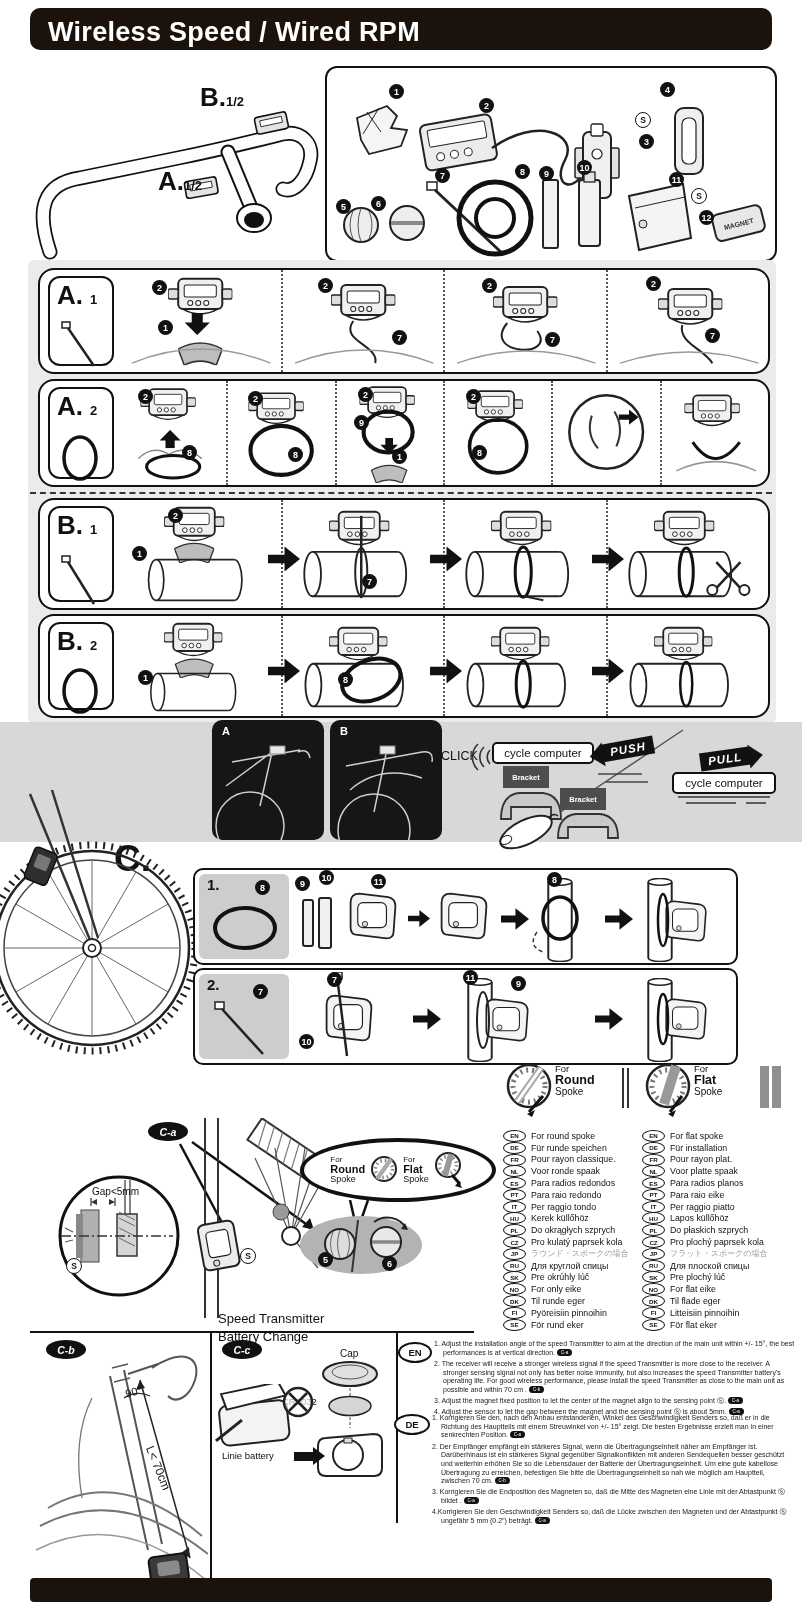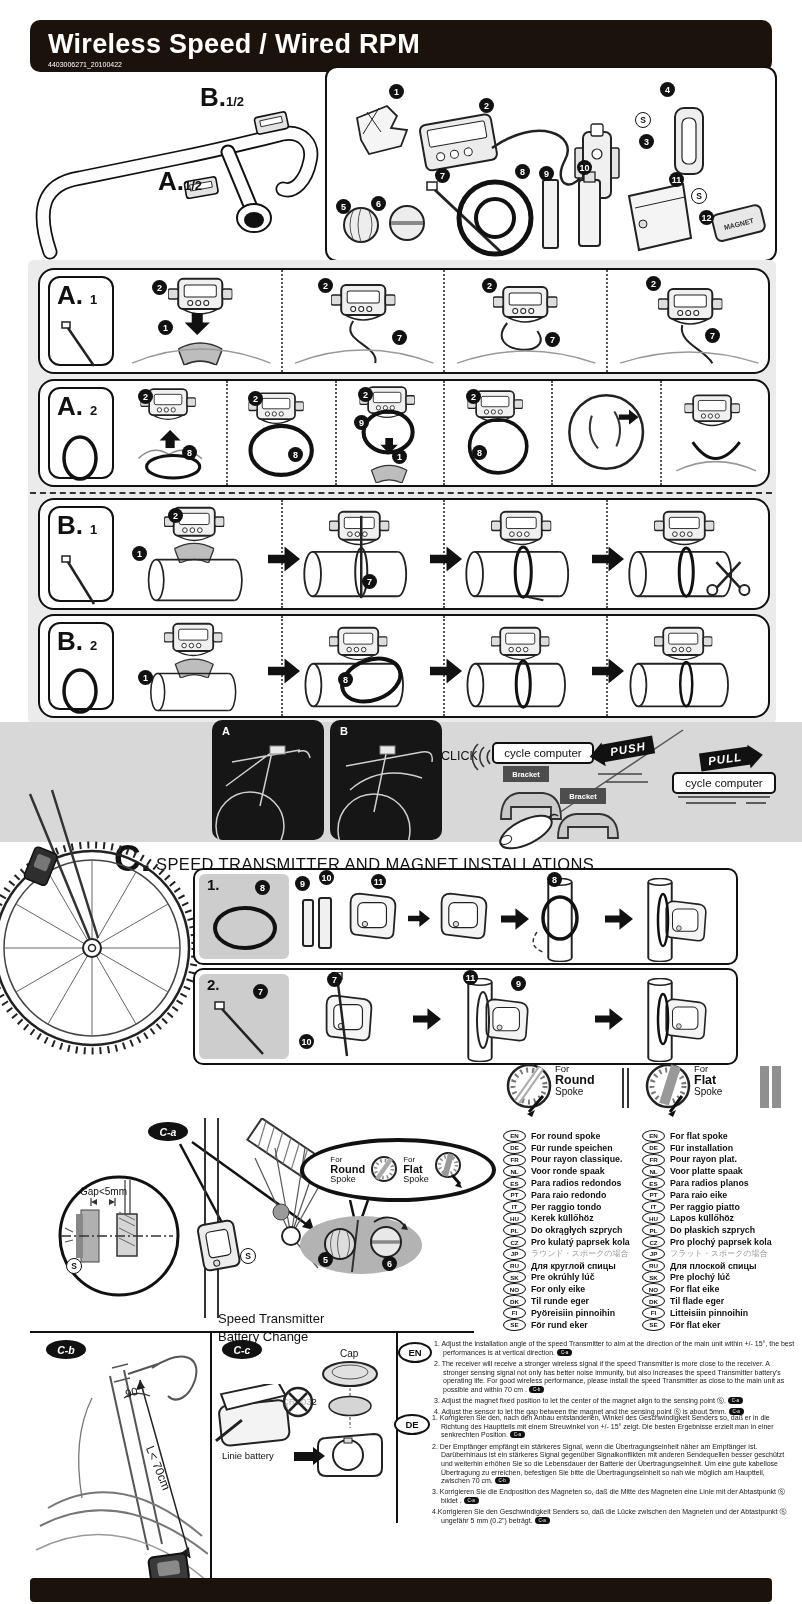--- a/index.html
+++ b/index.html
@@ -1,20 +1,20 @@
 <!DOCTYPE html>
 <html><head>
 <meta charset="utf-8">
 <style>
   html,body{margin:0;padding:0;background:#fff;}
   #page{position:relative;width:802px;height:1604px;background:#fff;overflow:hidden;
         font-family:"Liberation Sans","DejaVu Sans",sans-serif;color:#111;}
   .abs{position:absolute;}
   
-  .hdr{position:absolute;left:30px;top:20px;width:742px;height:52px;background:#1b130b;border-radius:10px;padding-left:18px;box-sizing:border-box;}
+  .hdr{position:absolute;left:30px;top:8px;width:742px;height:42px;background:#1b130b;border-radius:10px;padding-left:18px;box-sizing:border-box;}
   .hdr-title{color:#fff;font-size:27px;font-weight:bold;margin-top:9px;letter-spacing:.3px;}
   .hdr-code{color:#fff;font-size:7px;margin-top:1px;}
   
   .co{position:absolute;width:15px;height:15px;border-radius:50%;background:#111;color:#fff;
       font-size:9px;font-weight:bold;display:flex;align-items:center;justify-content:center;z-index:5;}
   .sb{position:absolute;width:14px;height:14px;border-radius:50%;background:#fff;border:1.5px solid #111;color:#111;
       font-size:8.5px;font-weight:bold;display:flex;align-items:center;justify-content:center;z-index:5;}
   .cbadge{position:absolute;background:#111;color:#fff;border-radius:50%;font-weight:bold;font-style:italic;
       font-size:10.5px;display:flex;align-items:center;justify-content:center;width:40px;height:19px;z-index:6;}
   .lang-oval{position:absolute;border:2px solid #111;border-radius:50%;width:30px;height:17px;display:flex;
@@ -31,21 +31,21 @@
   .cell + .cell{border-left:2px dotted #555;}
   .cell svg{position:absolute;inset:0;width:100%;height:100%;}
   .dashdiv{position:absolute;left:30px;top:492px;width:742px;border-top:2.5px dashed #333;}
   .flow-arr{position:absolute;width:32px;height:26px;z-index:4;}
   
   .band{position:absolute;left:0;top:722px;width:802px;height:120px;background:#d8d8d8;}
   .photo{position:absolute;width:112px;height:120px;background:#161616;border-radius:10px;}
   .photo-lbl{position:absolute;left:10px;top:5px;color:#fff;font-weight:bold;font-size:11px;}
   .cc-box{position:absolute;height:22px;background:#fff;border:2px solid #111;border-radius:5px;display:flex;
       align-items:center;justify-content:center;font-size:11.5px;box-sizing:border-box;z-index:3;}
-  .brk{position:absolute;height:16px;background:#4d4d4d;color:#fff;font-size:7.5px;font-weight:bold;display:flex;
+  .brk{position:absolute;height:22px;background:#4d4d4d;color:#fff;font-size:7.5px;font-weight:bold;display:flex;
       align-items:center;justify-content:center;z-index:3;}
   .pusharr,.pullarr{position:absolute;background:#111;color:#fff;font-weight:bold;font-style:italic;
       font-size:11.5px;letter-spacing:1px;padding:3px 8px;z-index:3;}
   .pusharr::before{content:"";position:absolute;left:-13px;top:-2px;border-right:14px solid #111;
       border-top:12px solid transparent;border-bottom:12px solid transparent;}
   .pullarr::after{content:"";position:absolute;right:-13px;top:-2px;border-left:14px solid #111;
       border-top:12px solid transparent;border-bottom:12px solid transparent;}
   
   .c-letter{position:absolute;font-size:37px;font-weight:bold;}
   .c-title{position:absolute;font-size:16.5px;letter-spacing:.4px;}
@@ -53,21 +53,21 @@
       background:#fff;box-sizing:border-box;}
   .c-lblbox{position:absolute;left:4px;top:4px;width:90px;height:85px;background:#cdcdcd;border-radius:6px;}
   .c-num{position:absolute;left:8px;top:2px;font-size:15px;font-weight:bold;}
   
   .sp-col{position:absolute;width:150px;}
   .sp-text{position:absolute;left:52px;top:4px;line-height:1.05;}
   .sp-for{font-size:9.5px;}.sp-type{font-size:12.5px;font-weight:bold;}.sp-spoke{font-size:10px;}
   .sp-row{display:flex;align-items:center;height:11.8px;}
   .sp-code{width:21px;height:10px;border:1.2px solid #111;border-radius:50%;font-size:6.2px;font-weight:bold;
       display:flex;align-items:center;justify-content:center;margin-right:5px;background:#fff;flex:none;}
-  .sp-txt{font-size:8.8px;font-weight:bold;white-space:nowrap;}
+  .sp-txt{font-size:8.8px;font-weight:normal;white-space:nowrap;}
   .sp-row.jp .sp-txt{color:#999;font-weight:normal;font-size:8px;}
   
   .note{position:absolute;font-size:12.5px;line-height:1.3;}
   .gaptxt{position:absolute;font-size:10px;}
   .oval-call{position:absolute;border:4.5px solid #111;border-radius:50%;background:#fff;display:flex;
       align-items:center;justify-content:center;gap:3px;box-sizing:border-box;z-index:4;}
   .ov-txt{line-height:1.0;text-align:left;}
   .ov-for{font-size:8px;}.ov-type{font-size:11px;font-weight:bold;}.ov-spoke{font-size:9px;}
   .blob{position:absolute;background:#b3b3b3;border-radius:50%;}
   
@@ -500,21 +500,20 @@
   <svg class="abs" style="left:552px;top:800px" width="72" height="40" viewBox="0 0 72 40">
     <path d="M6,38 Q6,16 24,14 L48,14 Q66,16 66,38 L56,38 V27 L16,27 V38 Z" fill="#c9c9c9" stroke="#333" stroke-width="1.8"></path>
   </svg>
   <svg class="abs" style="left:492px;top:810px" width="70" height="42" viewBox="0 0 70 42">
     <ellipse cx="34" cy="22" rx="28" ry="12" fill="#fff" stroke="#222" stroke-width="2" transform="rotate(-26 34 22)"></ellipse>
     <ellipse cx="14" cy="30" rx="6" ry="4" fill="none" stroke="#222" stroke-width="1" transform="rotate(-26 14 30)"></ellipse>
     <path d="M56,8 q6,-6 10,-2" fill="none" stroke="#222" stroke-width="1.5"></path>
   </svg>
 
   <div class="c-letter" style="left:114px;top:838px">C.</div>
-  <div class="c-title" style="left:156px;top:855px">SPEED TRANSMITTER  AND MAGNET INSTALLATIONS</div>
 
   <svg class="abs" style="left:0;top:788px" width="205" height="320" viewBox="0 0 205 320">
     <circle cx="92" cy="160" r="103" fill="none" stroke="#222" stroke-width="7" stroke-dasharray="2 6"></circle>
     <circle cx="92" cy="160" r="97" fill="none" stroke="#222" stroke-width="2.5"></circle>
     <circle cx="92" cy="160" r="88" fill="none" stroke="#444" stroke-width="1.5"></circle>
     <g stroke="#666" stroke-width="1">
       <line x1="92" y1="160" x2="92" y2="72"></line>
         <line x1="92" y1="160" x2="168" y2="116"></line>
       <line x1="92" y1="160" x2="168" y2="204"></line>
         <line x1="92" y1="160" x2="92" y2="248"></line>
@@ -781,21 +780,21 @@
     <rect x="21" y="42" width="7" height="44" fill="#888"></rect>
     <rect x="62" y="42" width="20" height="42" fill="#d5d5d5" stroke="#333" stroke-width="1.5"></rect>
     <path d="M64,46 l16,8 M64,56 l16,8 M64,66 l16,8 M64,40 l16,8" stroke="#666" stroke-width="1"></path>
     <line x1="70" y1="8" x2="70" y2="42" stroke="#333" stroke-width="1.2"></line>
     <line x1="75" y1="8" x2="75" y2="42" stroke="#333" stroke-width="1.2"></line>
     <path d="M6,64 H118" stroke="#333" stroke-width="1.5" stroke-dasharray="10 3 2 3"></path>
     <path d="M36,26 v8 M60,26 v8" stroke="#333" stroke-width="1.2"></path>
     <path d="M36,30 l6,-3 v6 z M60,30 l-6,-3 v6 z" fill="#333"></path>
     <path d="M10,56 l8,4 M10,70 l8,-2" stroke="#555" stroke-width="1.2"></path>
   </svg>
-  <div class="gaptxt" style="left:80px;top:1186px">Gap&lt;5mm</div>
+  <div class="gaptxt" style="left:92px;top:1186px">Gap&lt;5mm</div>
   <div class="sb" style="left:66px;top:1258px">S</div>
   <svg class="abs" style="left:185px;top:1118px" width="135" height="205" viewBox="0 0 135 205">
     <g transform="rotate(34 95 45)" stroke="#777" stroke-width="1.2">
       <rect x="55" y="18" width="80" height="26" fill="none" stroke="#333" stroke-width="2"></rect>
       <line x1="60" y1="18" x2="68" y2="44"></line>
         <line x1="70" y1="18" x2="78" y2="44"></line>
         <line x1="80" y1="18" x2="88" y2="44"></line>
       <line x1="90" y1="18" x2="98" y2="44"></line>
         <line x1="100" y1="18" x2="108" y2="44"></line>
         <line x1="110" y1="18" x2="118" y2="44"></line>

